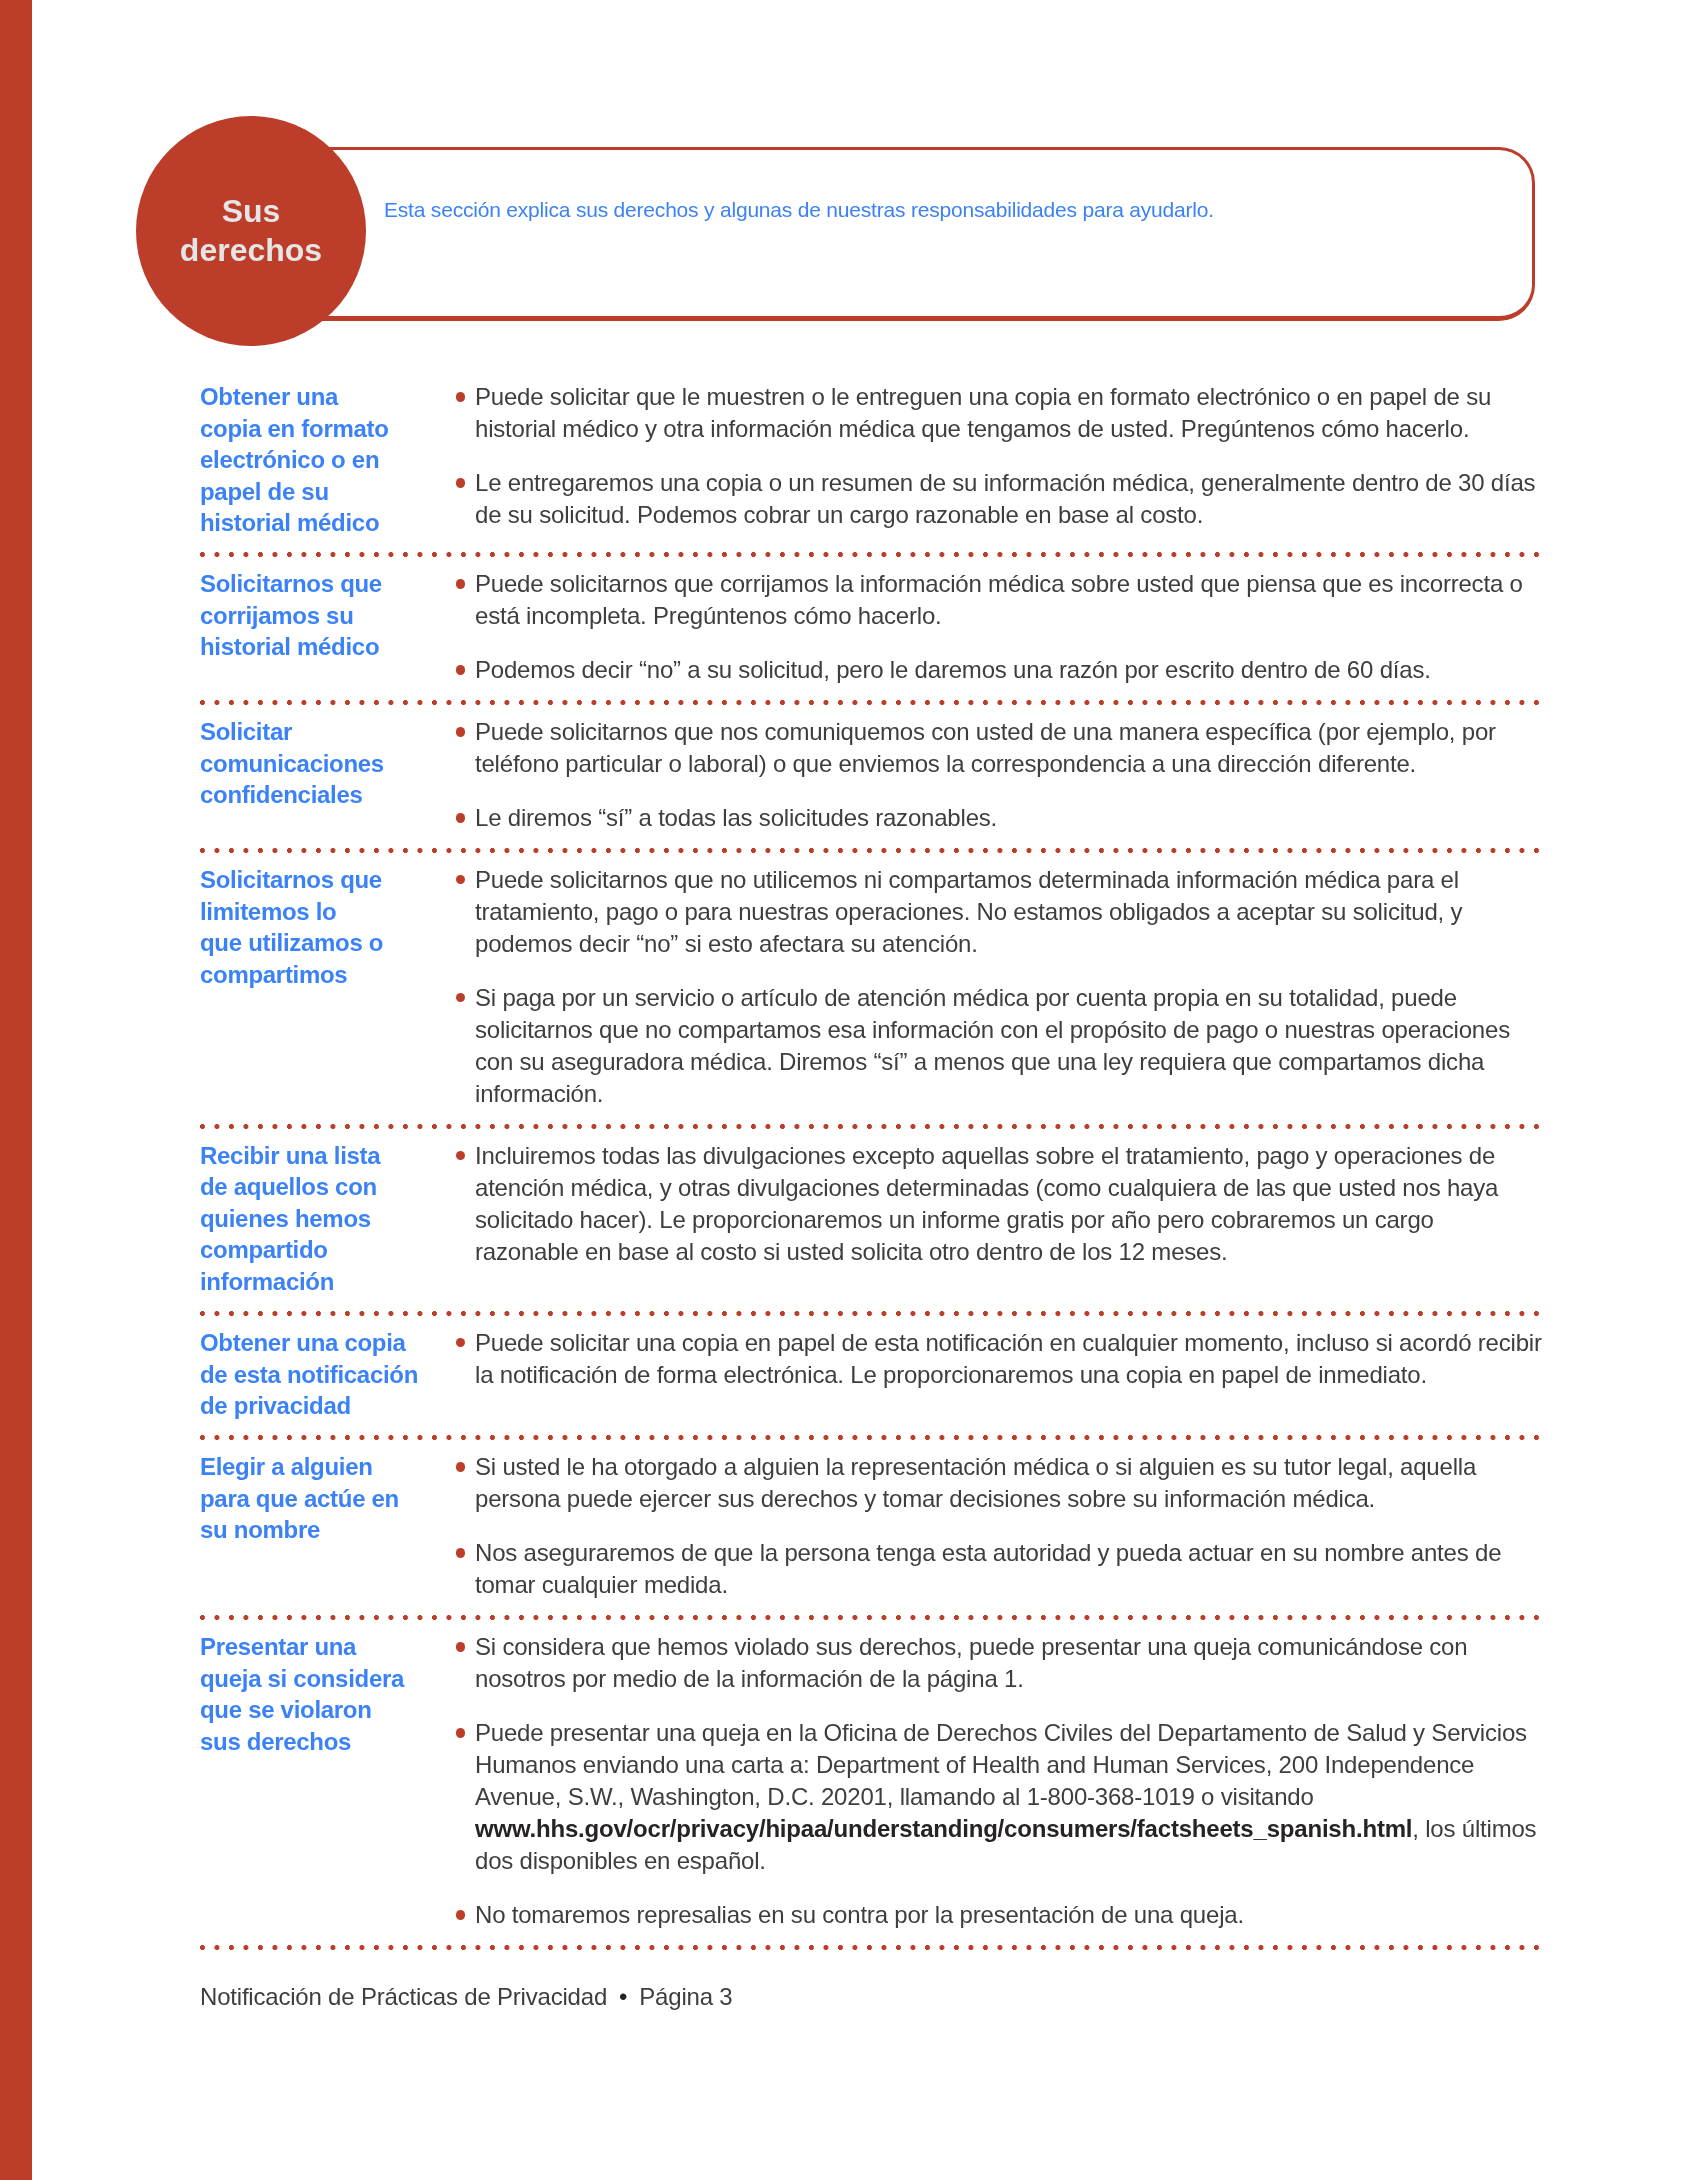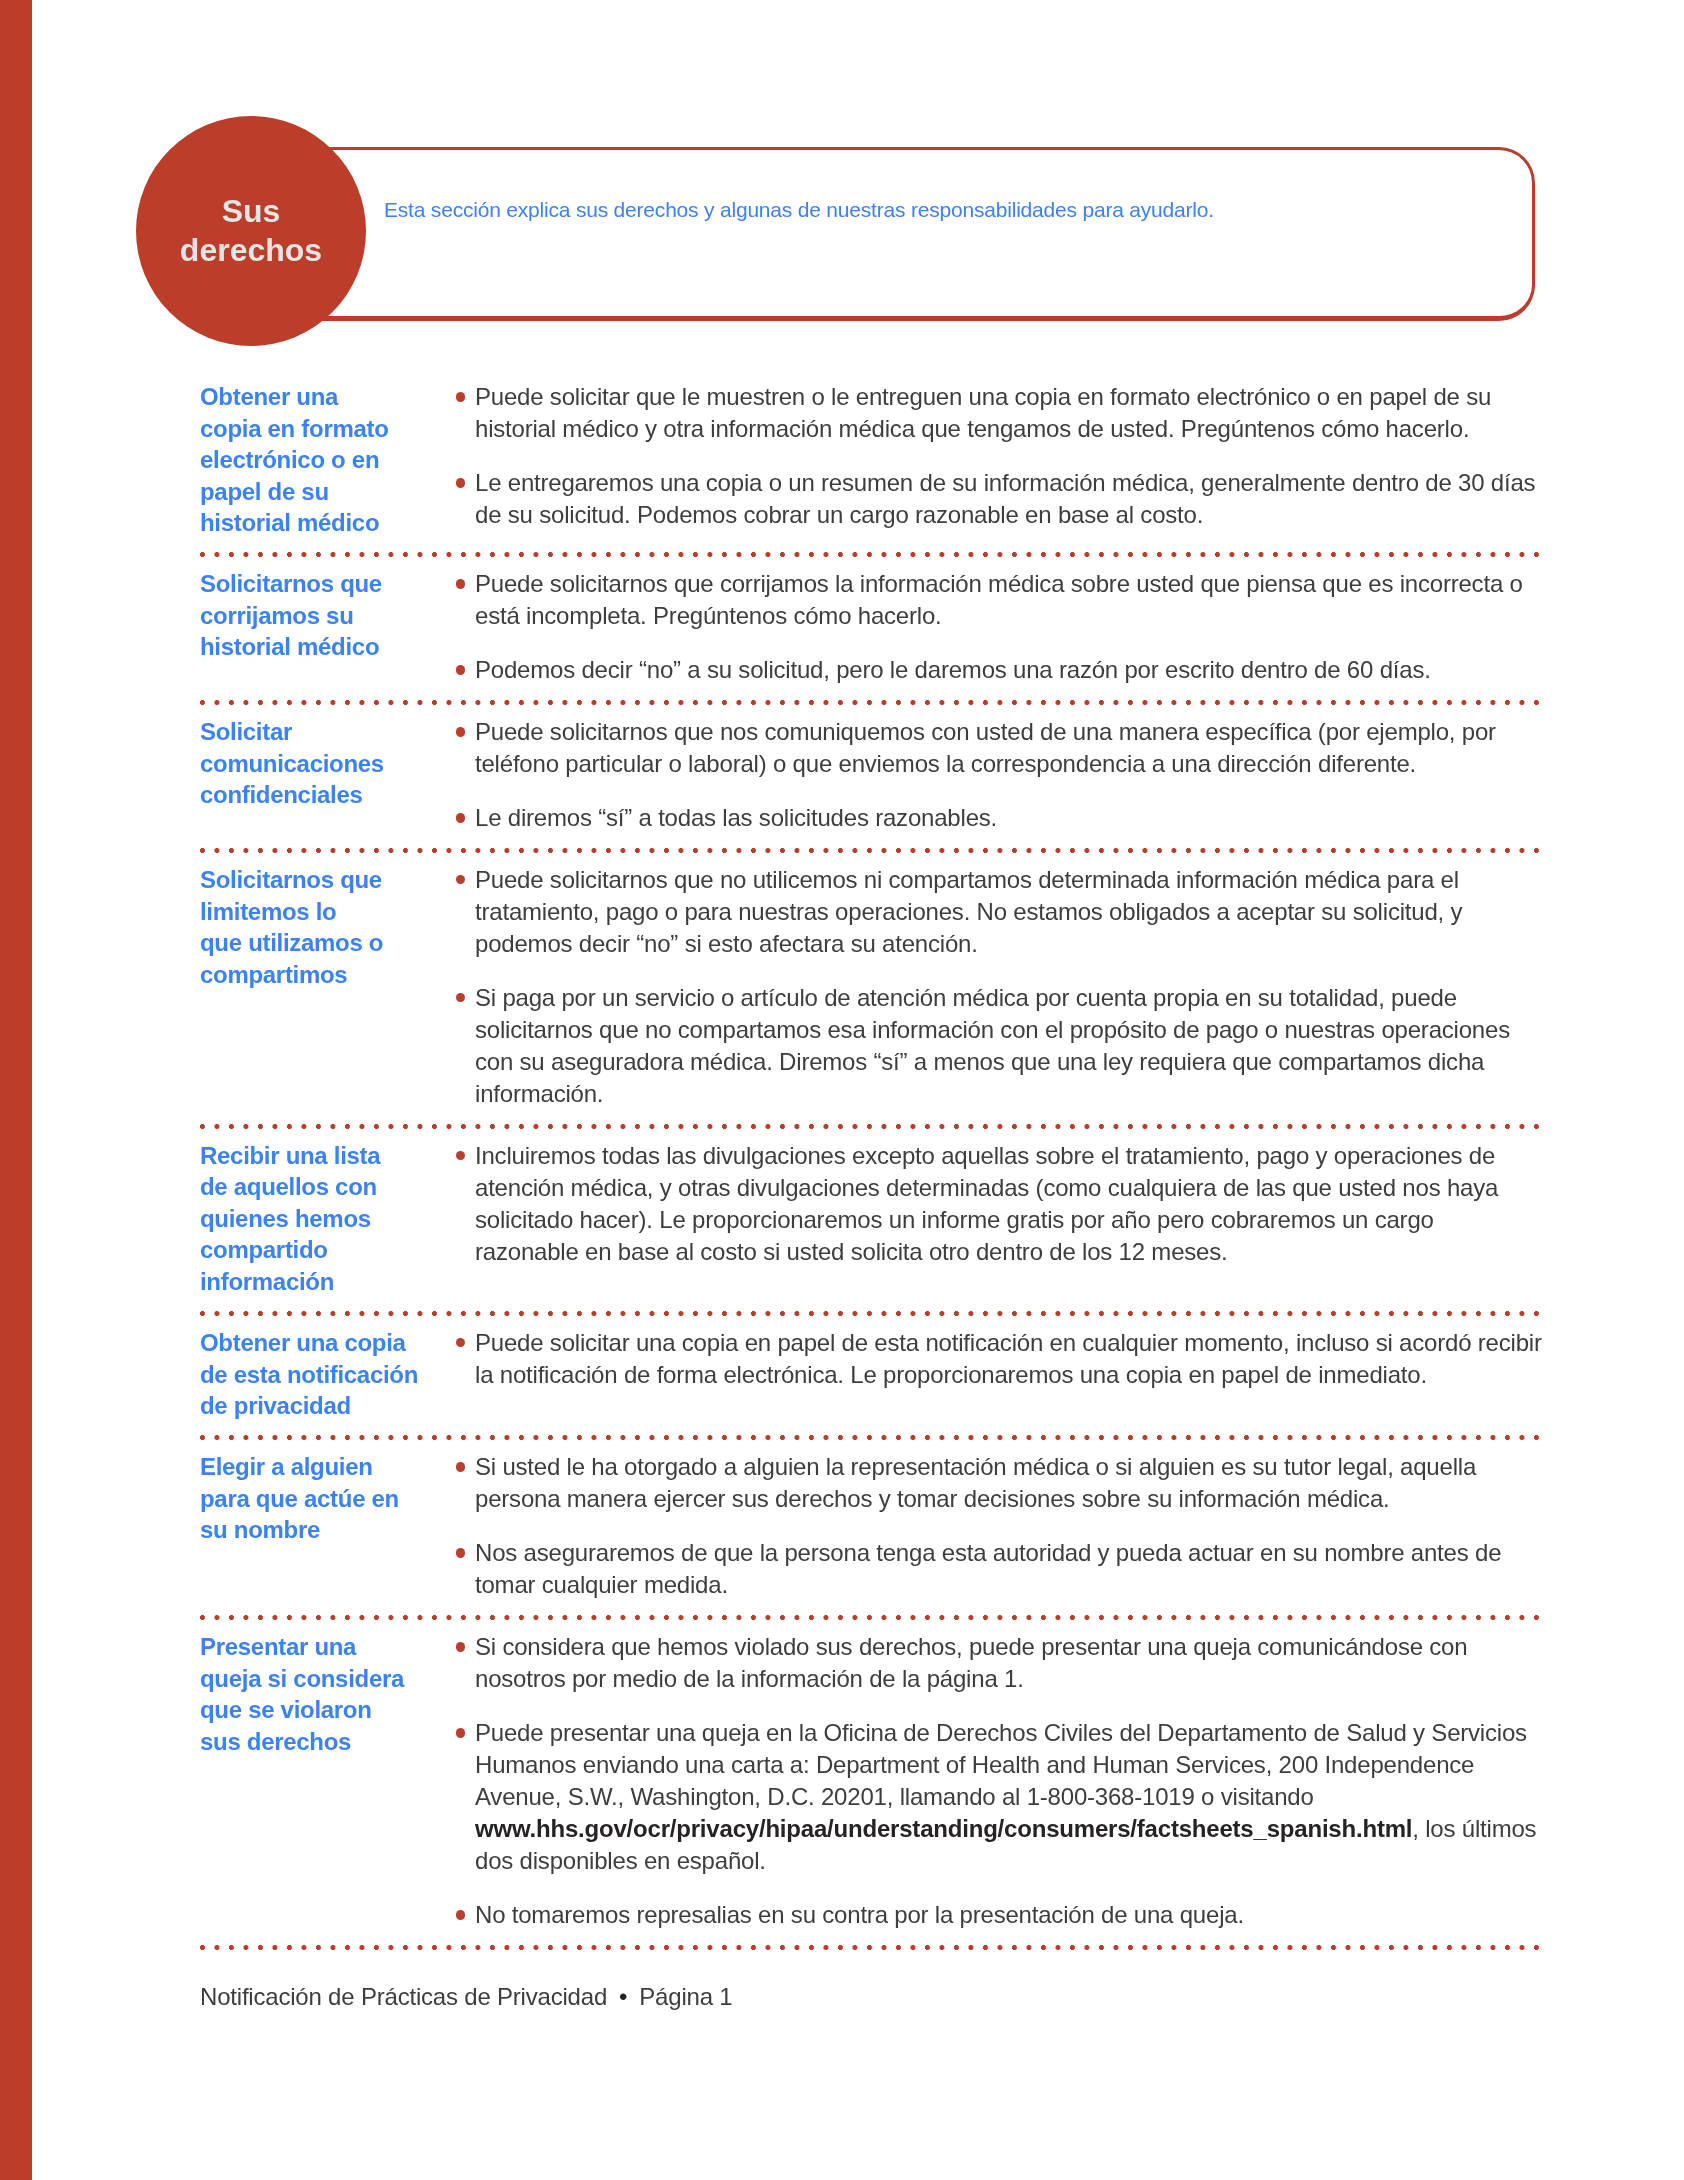--- a/index.html
+++ b/index.html
@@ -134,35 +134,35 @@
       <div class="sec-bullets">
         <div class="bullet"><span class="dot"></span><span>Puede solicitar una copia en papel de esta notificación en cualquier momento, incluso si acordó recibir la notificación de forma electrónica. Le proporcionaremos una copia en papel de inmediato.</span></div>
       </div>
     </div>
     <div class="divider"></div>
     <div class="section">
       <div class="sec-heading">Elegir a alguien
 para que actúe en
 su nombre</div>
       <div class="sec-bullets">
-        <div class="bullet"><span class="dot"></span><span>Si usted le ha otorgado a alguien la representación médica o si alguien es su tutor legal, aquella persona manera ejercer sus derechos y tomar decisiones sobre su información médica.</span></div>
+        <div class="bullet"><span class="dot"></span><span>Si usted le ha otorgado a alguien la representación médica o si alguien es su tutor legal, aquella persona puede ejercer sus derechos y tomar decisiones sobre su información médica.</span></div>
         <div class="bullet"><span class="dot"></span><span>Nos aseguraremos de que la persona tenga esta autoridad y pueda actuar en su nombre antes de tomar cualquier medida.</span></div>
       </div>
     </div>
     <div class="divider"></div>
     <div class="section">
       <div class="sec-heading">Presentar una
 queja si considera
 que se violaron
 sus derechos</div>
       <div class="sec-bullets">
         <div class="bullet"><span class="dot"></span><span>Si considera que hemos violado sus derechos, puede presentar una queja comunicándose con nosotros por medio de la información de la página 1.</span></div>
         <div class="bullet"><span class="dot"></span><span>Puede presentar una queja en la Oficina de Derechos Civiles del Departamento de Salud y Servicios Humanos enviando una carta a: Department of Health and Human Services, 200 Independence Avenue, S.W., Washington, D.C. 20201, llamando al 1-800-368-1019 o visitando </span><b>www.hhs.gov/ocr/privacy/hipaa/understanding/consumers/factsheets_spanish.html</b><span>, los últimos dos disponibles en español.</span></div>
         <div class="bullet"><span class="dot"></span><span>No tomaremos represalias en su contra por la presentación de una queja.</span></div>
       </div>
     </div>
     <div class="divider"></div>
   </div>
 
 <div class="footer">
-  <span>Notificación de Prácticas de Privacidad</span><span class="sep">•</span><span>Página 1</span>
+  <span>Notificación de Prácticas de Privacidad</span><span class="sep">•</span><span>Página 3</span>
 </div>
 
 
 </body></html>

